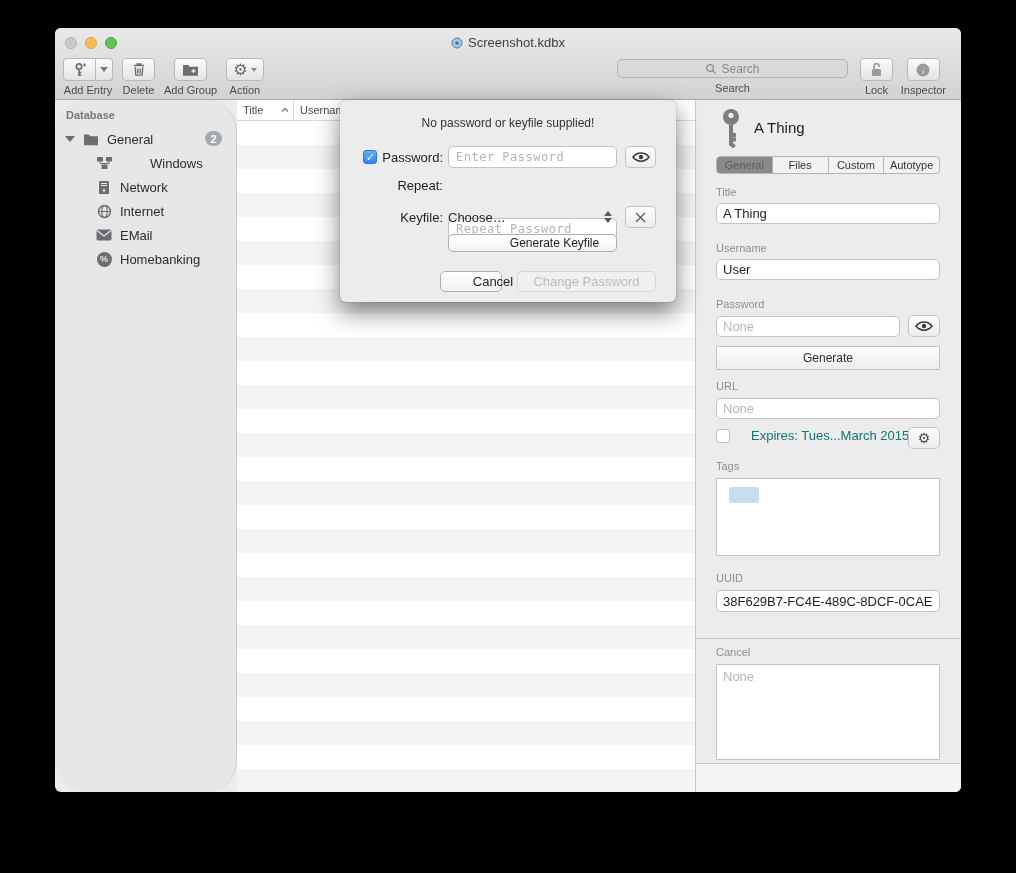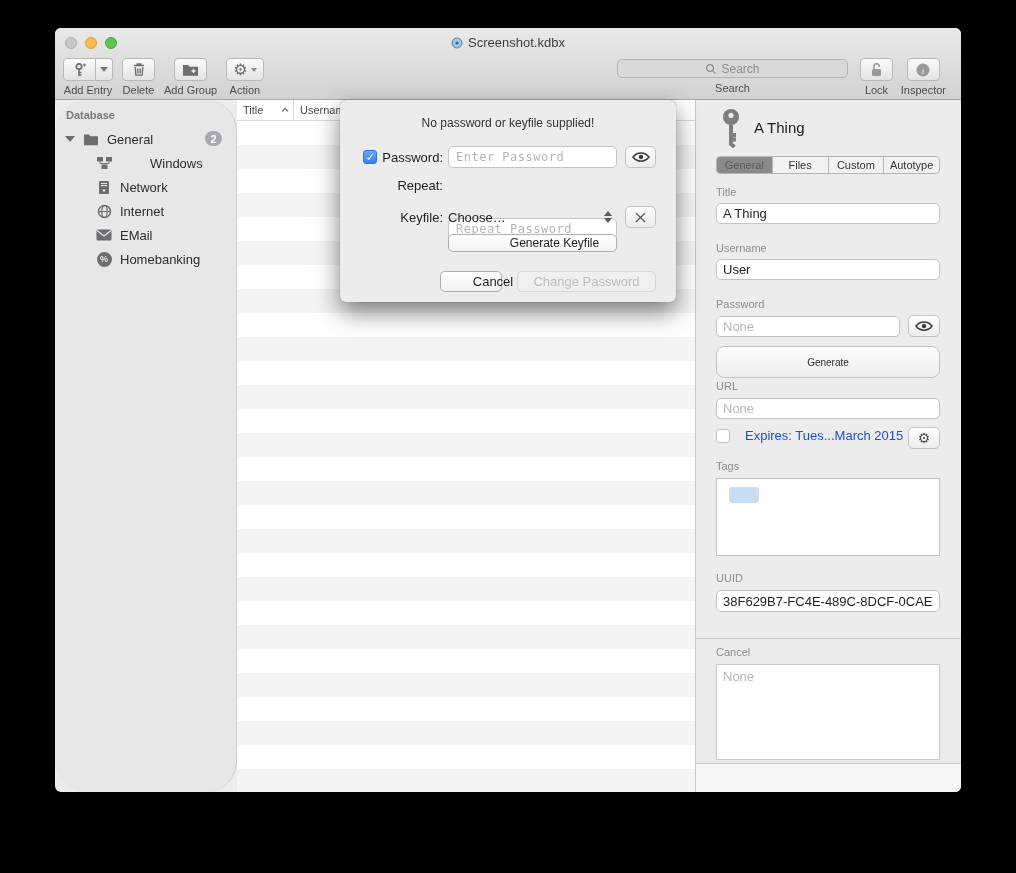--- a/index.html
+++ b/index.html
@@ -61,34 +61,34 @@
   .tbl-stripes { position:absolute; top:21px; left:0; right:0; bottom:0;
                  background:repeating-linear-gradient(to bottom,#ffffff 0 24px,#f4f4f5 24px 48px); }
 
   .inspector { width:266px; background:#ececec; border-left:1px solid #c9c9c9; position:relative; flex:none; font-size:13px; }
   .ins-label { position:absolute; left:20px; font-size:11px; color:#8e8e93; }
   .field { position:absolute; left:20px; height:21px; background:#fff; border:1px solid #c3c3c6; border-radius:5px;
            display:flex; align-items:center; padding:0 6px; color:#1e1e1e; overflow:hidden; white-space:nowrap; }
   .field .ph { color:#b6b6ba; }
   .sq-btn { position:absolute; width:32px; height:22px; background:linear-gradient(#fdfdfd,#ededed);
             border:1px solid #c3c3c6; border-radius:5px; display:flex; align-items:center; justify-content:center; }
-  .wide-btn { position:absolute; left:20px; width:224px; height:32px; background:linear-gradient(#fdfdfd,#ededed);
-              border:1px solid #c3c3c6; border-radius:8px; display:flex; align-items:center; justify-content:center;
-              font-size:10px; color:#2c2c2c; }
+  .wide-btn { position:absolute; left:20px; width:224px; height:24px; background:linear-gradient(#fdfdfd,#ededed);
+              border:1px solid #c3c3c6; border-radius:1px; display:flex; align-items:center; justify-content:center;
+              font-size:12px; color:#2c2c2c; }
   .entry-key { position:absolute; top:8px; left:22px; }
   .entry-title { position:absolute; top:19px; left:58px; font-size:15px; color:#1e1e1e; }
   .segmented { position:absolute; top:56px; left:20px; width:224px; height:18px; display:flex;
                border:1px solid #b5b5b8; border-radius:4px; overflow:hidden; background:#f2f2f2; font-size:11px; }
   .segment { flex:1; display:flex; align-items:center; justify-content:center; color:#333; border-right:1px solid #b5b5b8; }
   .segment:last-child { border-right:none; }
   .segment.selected { background:#8a8a8a; color:#5c5c5c; }
   .checkbox { width:14px; height:14px; border:1px solid #c0c0c3; border-radius:3px; background:#fff; flex:none; }
   .checkbox.checked { background:linear-gradient(#66a9f6,#3484f2); border-color:#2f76da; color:#fff;
                       font-size:11px; line-height:13px; text-align:center; }
-  .expires-row { position:absolute; top:328px; left:20px; display:flex; align-items:center; gap:15px; color:#1d4ed8; }
+  .expires-row { position:absolute; top:328px; left:20px; display:flex; align-items:center; gap:21px; color:#0f766e; }
   .tags-box { position:absolute; top:378px; left:20px; width:224px; height:78px; background:#fff; border:1px solid #c3c3c6; }
   .tag-pill { position:absolute; top:8px; left:12px; width:30px; height:16px; background:#c9ddf2; border-radius:3px; }
   .divider { position:absolute; top:538px; left:0; right:0; border-top:1px solid #c9c9c9; }
   .notes-box { position:absolute; top:564px; left:20px; width:224px; height:96px; background:#fff; border:1px solid #c6c6c9;
                padding:4px 6px; color:#b6b6ba; }
   .ins-footer { position:absolute; top:663px; left:0; right:0; bottom:0; background:#f5f5f6; border-top:1px solid #c6c6c6; }
 
   
   .sheet { position:absolute; top:72px; left:285px; width:336px; height:202px; background:#ececec; border-radius:6px;
            box-shadow:0 10px 24px rgba(0,0,0,0.5), 0 0 1px rgba(0,0,0,0.5); z-index:20; font-size:13px; color:#1e1e1e; }

